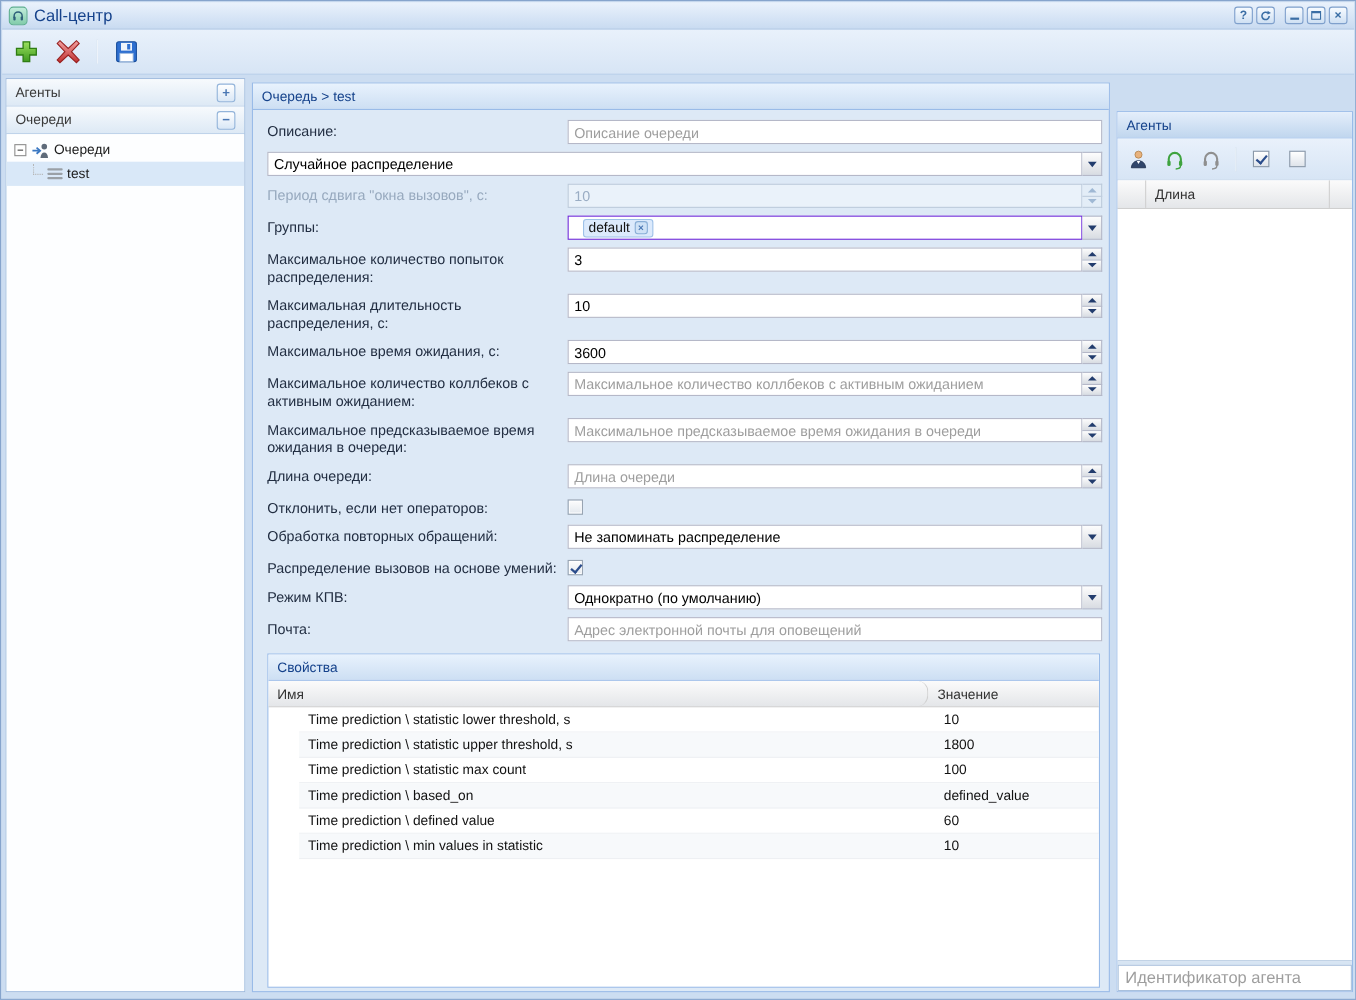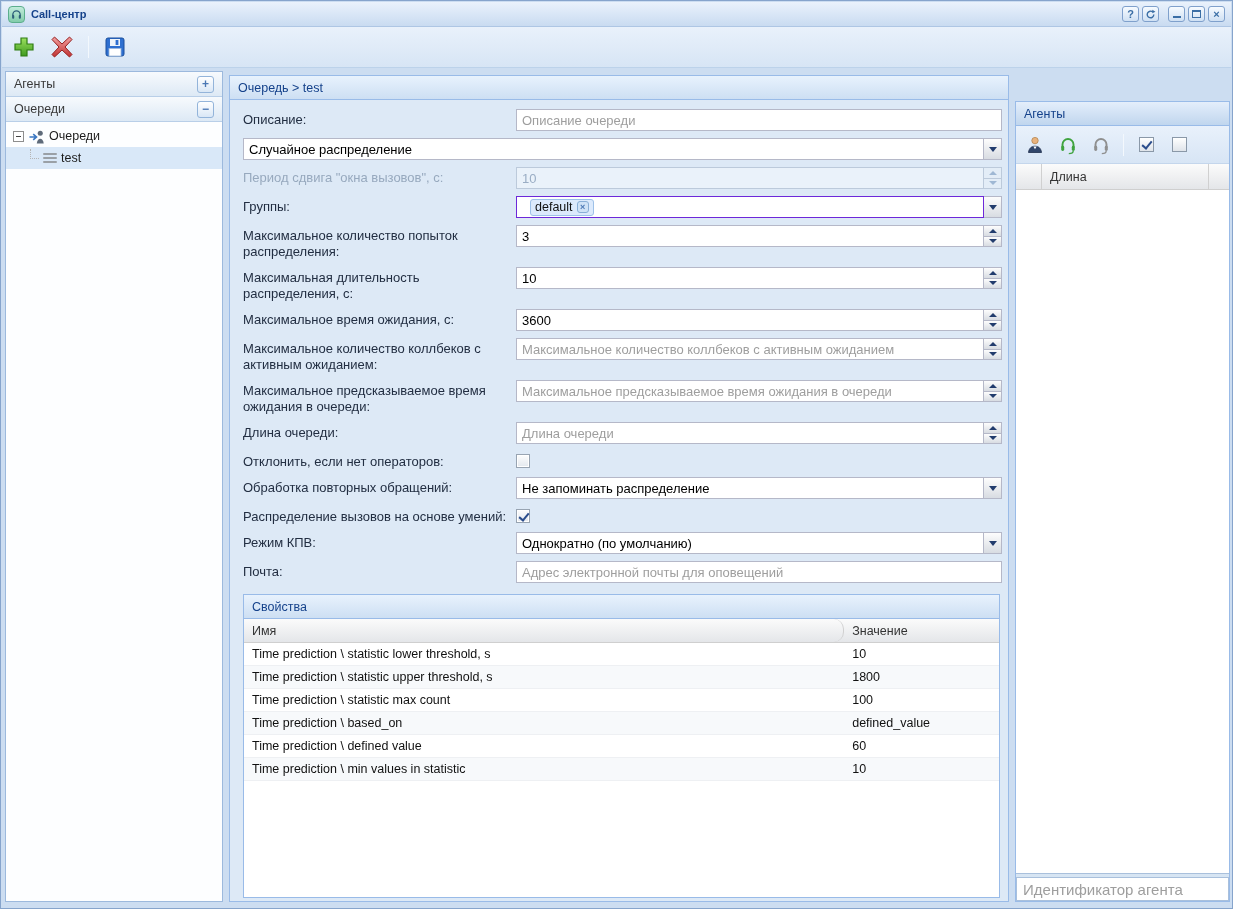--- a/index.html
+++ b/index.html
@@ -8,21 +8,21 @@
 
   .window { position:absolute; inset:0; background:#ccddf1; border:1px solid #86a4cc; }
 
   
   .titlebar { position:absolute; left:1px; right:1px; top:1px; height:25px;
     background:linear-gradient(#eaf2fc,#c9dbf1); border-bottom:1px solid #aec6e4;
     display:flex; align-items:center; padding:0 6px; }
   .app-icon { width:17px; height:17px; border-radius:4px; margin-right:6px;
     background:linear-gradient(#c2ecdc,#82ccab); border:1px solid #5cae8d;
     display:flex; align-items:center; justify-content:center; }
-  .titlebar .title { color:#15428b; font-weight:bold; font-size:11px; flex:1; }
+  .titlebar .title { color:#15428b; font-weight:normal; font-size:15px; flex:1; }
   .win-controls { display:flex; gap:3px; align-items:center; }
   .win-btn { width:17px; height:16px; border:1px solid #7fa0cc; border-radius:3px;
     background:linear-gradient(#f7fbff,#cfe0f3); color:#3a6ea5; font-weight:bold;
     font-size:11px; display:flex; align-items:center; justify-content:center; cursor:pointer; }
   .win-btn.gap { margin-left:6px; }
   .max-glyph { width:9px; height:8px; border:1px solid #3a6ea5; border-top:2px solid #3a6ea5; display:block; }
   .min-glyph { width:8px; height:2px; background:#3a6ea5; display:block; margin-top:5px; }
 
   
   .toolbar { position:absolute; left:1px; right:1px; top:26px; height:41px;
@@ -98,21 +98,21 @@
 
   
   .props { flex:1; margin:4px 2px 0 0; border:1px solid #99bbe8; background:#fff;
     display:flex; flex-direction:column; overflow:hidden; }
   .props .panel-header { border-bottom:1px solid #99bbe8; }
   .grid-header { height:24px; background:linear-gradient(#fbfbfb,#e4e6e9); border-bottom:1px solid #cfcfcf;
     display:flex; font-size:12.5px; color:#333; }
   .grid-header .gh-cell { display:flex; align-items:center; padding:0 8px; }
   .gh-name { width:79.5%; border-right:1px solid #d0d0d0;border-radius:10px; }
   .gh-value { flex:1; }
-  .grid-body { flex:1; overflow:hidden; }
+  .grid-body { flex:1; overflow:hidden;padding-left:28px; }
   .grid-row { height:23px; display:flex; font-size:12.5px; color:#111; border-bottom:1px solid #eef0f3; }
   .grid-row:nth-child(even) { background:#f7f9fb; }
   .grid-row .gc { display:flex; align-items:center; padding:0 8px; overflow:hidden; white-space:nowrap; }
   .gc-name { width:79.5%; }
   .gc-value { flex:1; }
 
   
   .agents { position:absolute; left:1014px; top:100px; width:215px; bottom:6px;
     border:1px solid #99bbe8; background:#fff; display:flex; flex-direction:column; }
   .agents .panel-header { background:linear-gradient(#e4eefb,#c0d6ee); }

